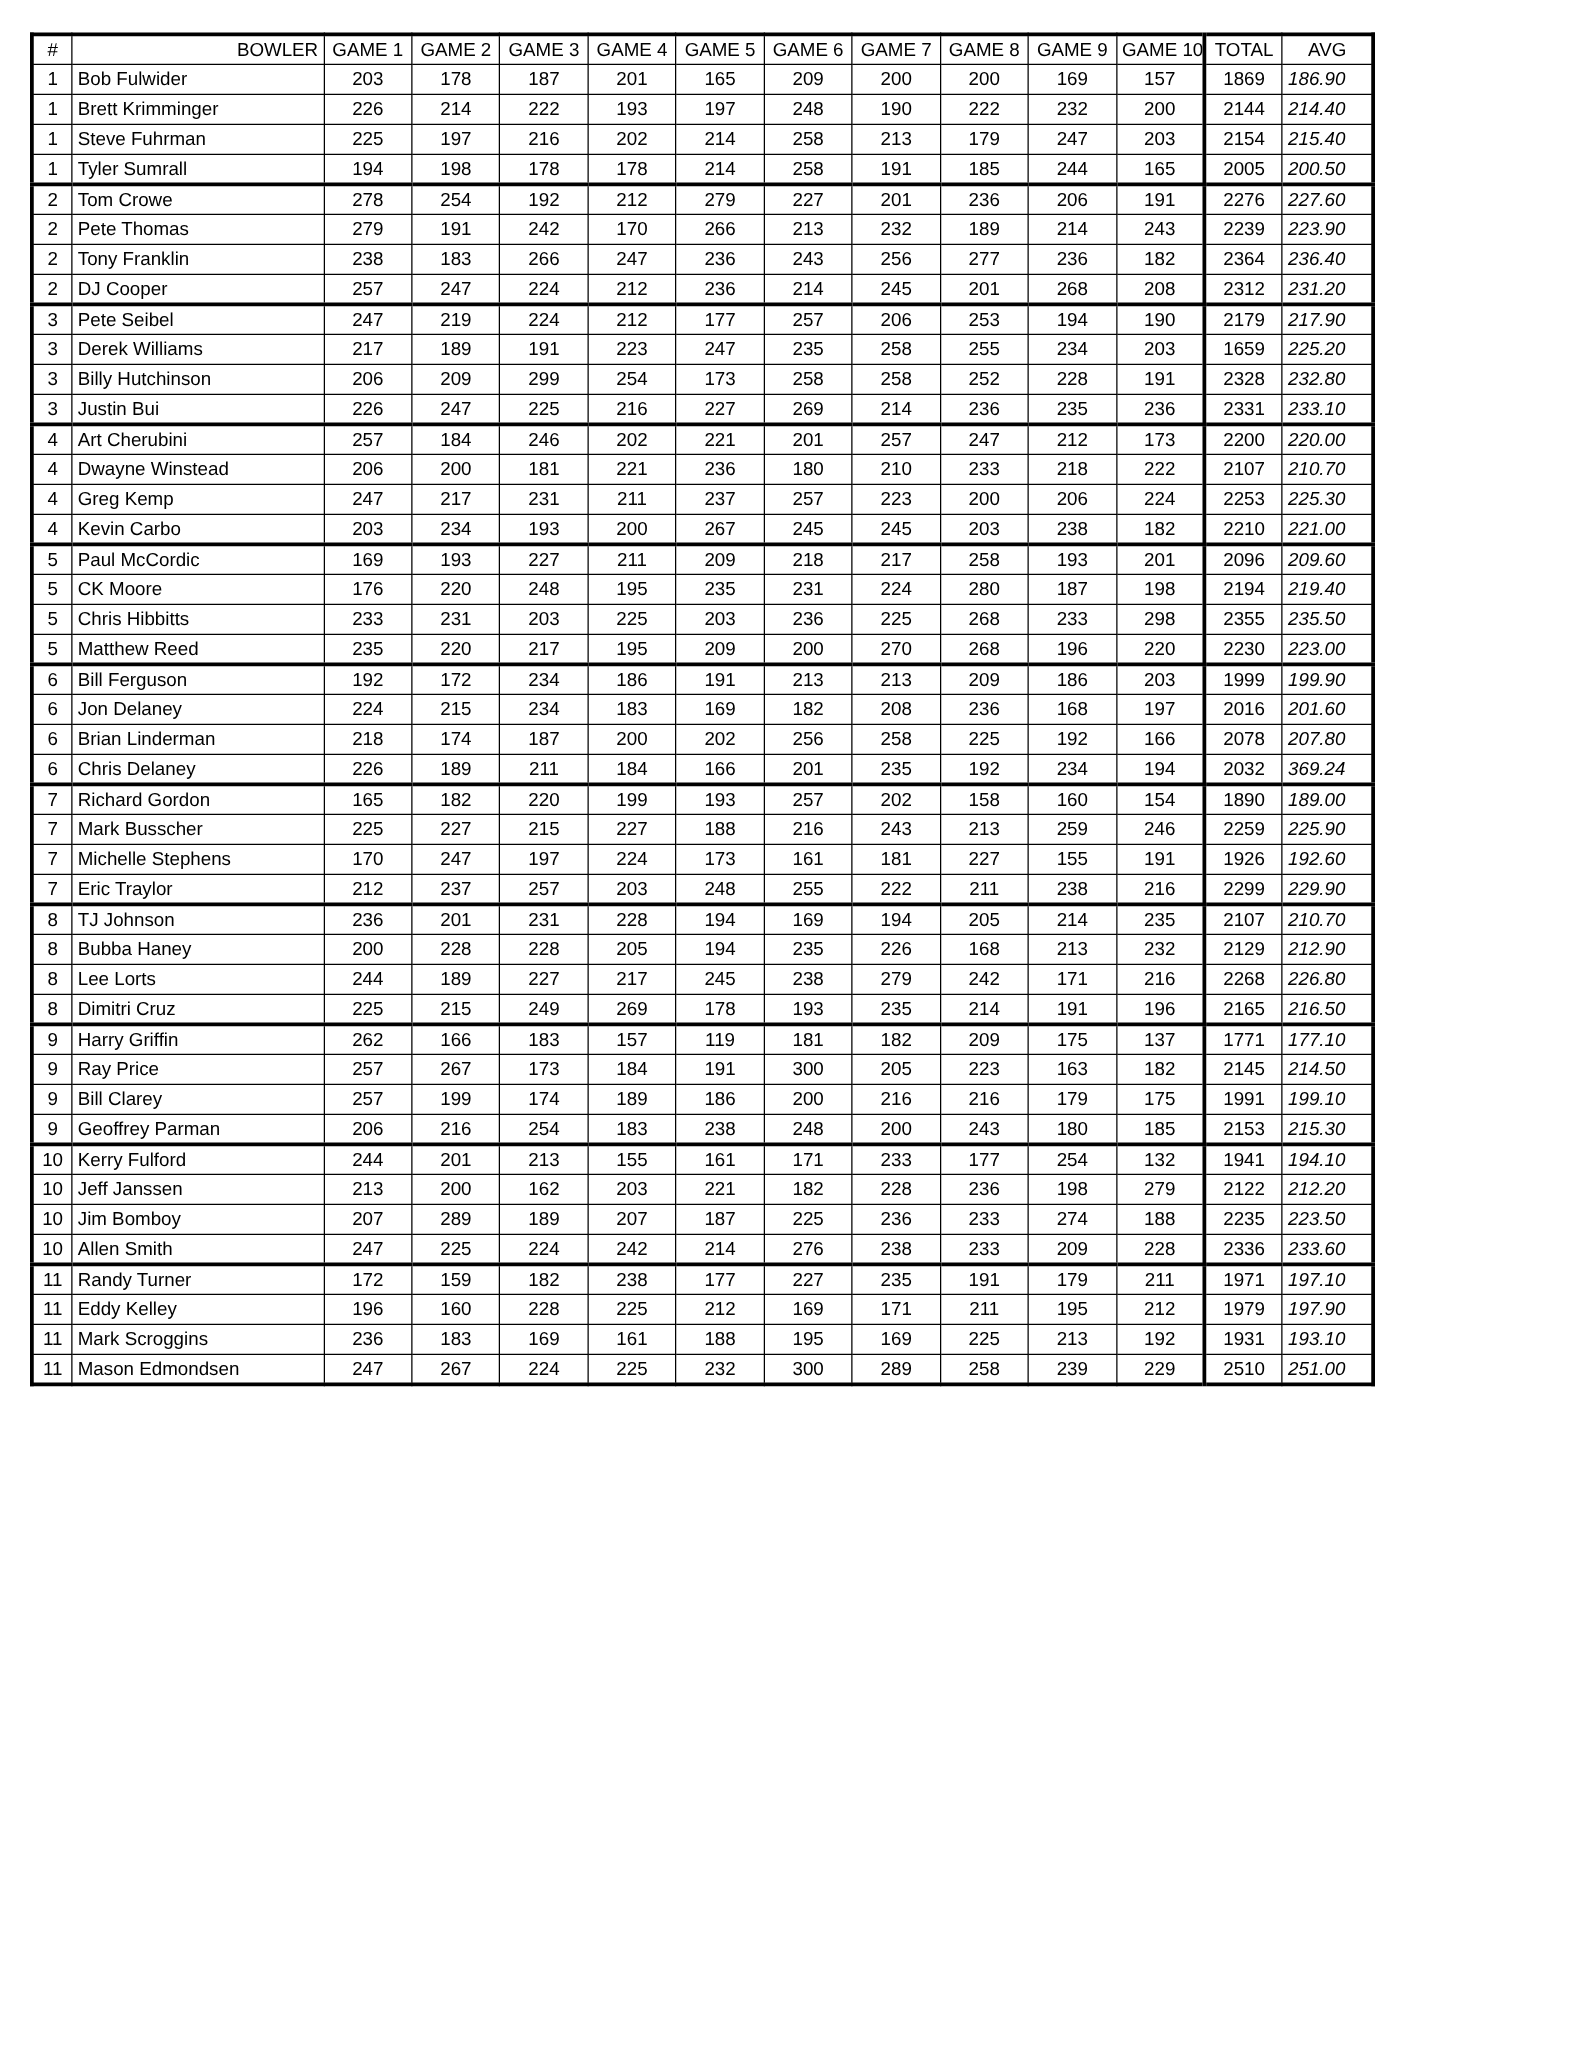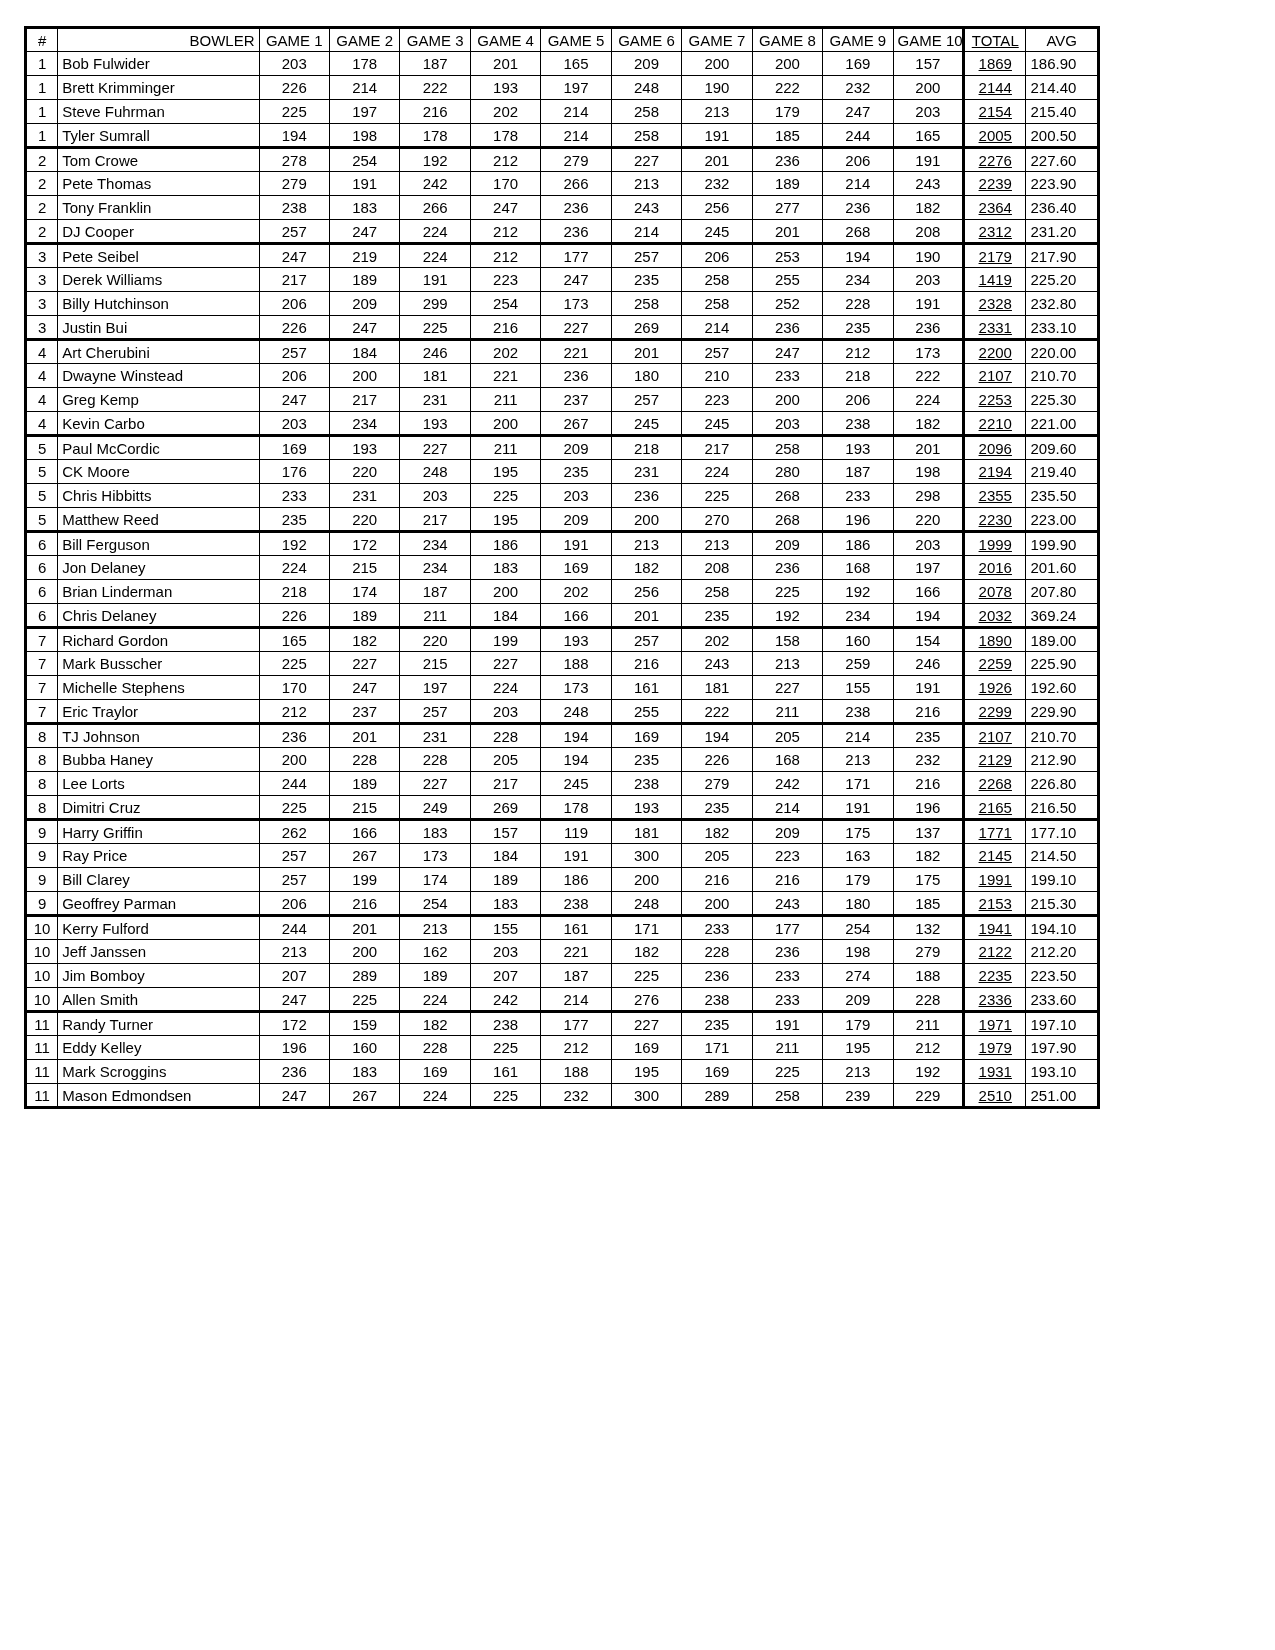--- a/index.html
+++ b/index.html
@@ -74,35 +74,35 @@
   }
   td.col-total {
     font-weight: bold;
     color: #0000CC;
   }
   th.col-avg, td.col-avg {
     width: 72px;
   }
   td.col-avg {
     color: #DD0000;
+    font-style: italic;
   }
   
   th.col-rank, td.col-rank {
     border-right: 3px solid #000000;
   }
   th.col-bowler, td.col-bowler {
     border-right: 3px solid #000000;
   }
   th.col-game.g10, td.col-game.g10 {
     border-right: 3px solid #000000;
     margin-top: 34px;
   }
   th.col-total, td.col-total {
     border-right: 3px solid #000000;
-    text-decoration: underline;
   }
   
   tbody tr.group-end td {
     border-bottom: 3px solid #000000;
   }
 </style>
 </head>
 <body>
 
 <div class="sheet">
@@ -276,21 +276,21 @@
           <td class="col-game">217</td>
           <td class="col-game">189</td>
           <td class="col-game">191</td>
           <td class="col-game">223</td>
           <td class="col-game">247</td>
           <td class="col-game">235</td>
           <td class="col-game">258</td>
           <td class="col-game">255</td>
           <td class="col-game">234</td>
           <td class="col-game g10">203</td>
-          <td class="col-total">1419</td>
+          <td class="col-total">1659</td>
           <td class="col-avg">225.20</td>
         </tr>
         <tr>
           <td class="col-rank">3</td>
           <td class="col-bowler">Billy Hutchinson</td>
           <td class="col-game">206</td>
           <td class="col-game">209</td>
           <td class="col-game">299</td>
           <td class="col-game">254</td>
           <td class="col-game">173</td>

